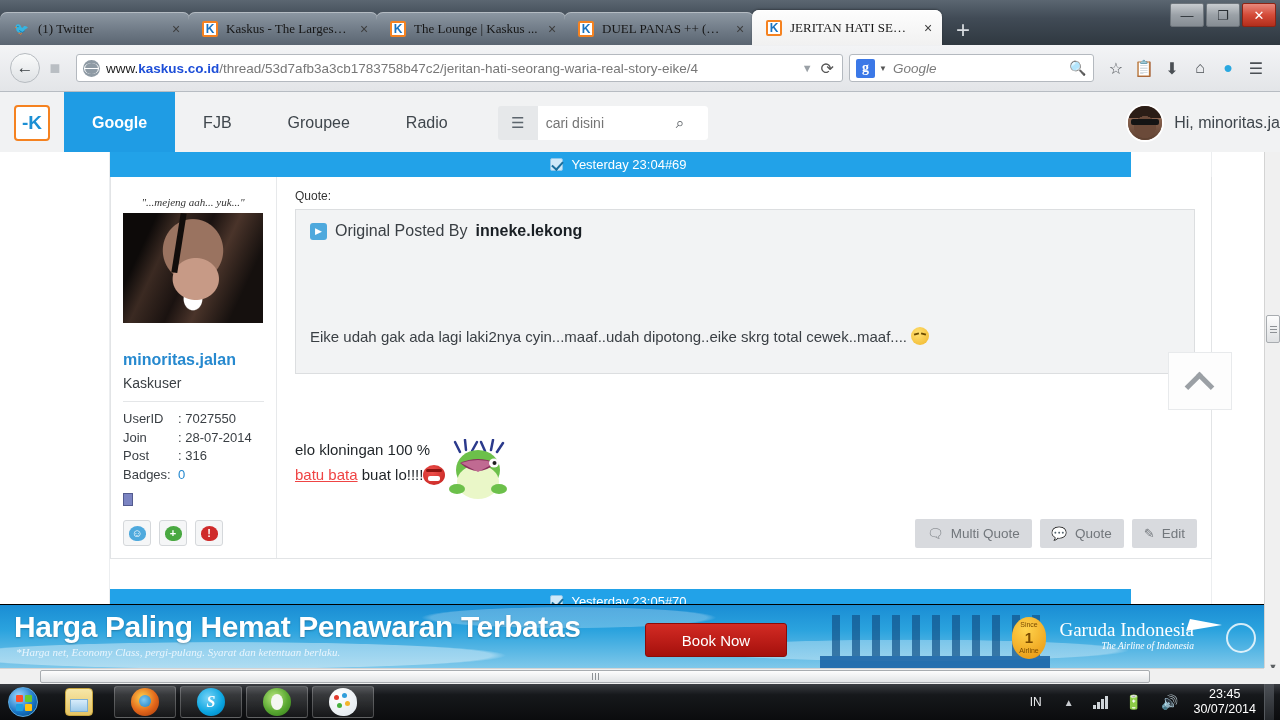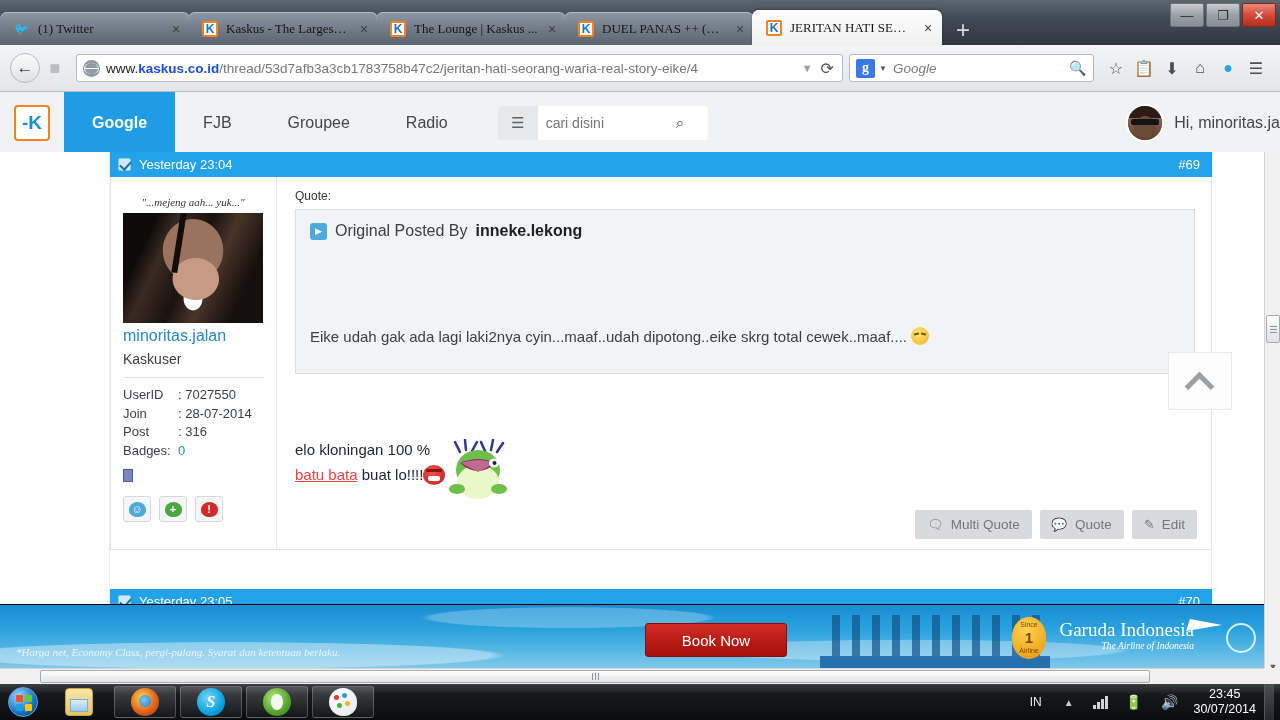--- a/index.html
+++ b/index.html
@@ -160,23 +160,23 @@
     radial-gradient(circle at 50% 62%, #6b4a39 0 40%, transparent 41%),
     linear-gradient(#2b1d16 0 34%, #8a6450 35%, #5d4030);}
   .avatar .glasses{position:absolute;top:13px;left:3px;right:3px;height:6px;background:#141414;border-radius:2px;}
   .user-name { margin-left: 10px; font-size: 16px; color: #3f464c; white-space: nowrap; }
 
   
   .content { position: absolute; top: 152px; left: 0; width: 1264px; height: 452px; background: #fff; overflow: hidden; }
   .page-bg { position:absolute; top:0; left:0; width:1264px; height:452px; background:#fff; }
 
   .postbar {
-    position: absolute; left: 110px; width: 1102px; height: 25px;
+    position: absolute; left: 110px; width: 1021px; height: 25px;
     background: #22a2e8; color: #fff; font-size: 13px;
-    display: flex; align-items: center; justify-content: space-between;
+    display: flex; align-items: center; justify-content: center;
     padding: 0 12px 0 8px;
   }
   .postbar .left { display: flex; align-items: center; gap: 8px; }
   .chk {
     width: 13px; height: 13px; background: #cfe9f9; border: 1px solid #8cc6ea;
     border-radius: 2px; position: relative;
   }
   .chk:after {
     content: ""; position: absolute; left: 3px; top: 0px;
     width: 5px; height: 9px; border: solid #1a6f9e; border-width: 0 2px 2px 0;
@@ -202,21 +202,21 @@
   }
   .profimg .photo {
     position: absolute; top: 22px; left: 0; right: 0; bottom: 0;
     background:
       radial-gradient(ellipse at 52% 60%, #c79a86 0 22%, transparent 23%),
       radial-gradient(ellipse at 50% 78%, #fff 0 9%, transparent 10%),
       radial-gradient(ellipse at 50% 34%, #9a7360 0 30%, transparent 31%),
       linear-gradient(115deg, #0d0a09 0 18%, #3b2a22 30%, #1a1210 48%, #4a342a 62%, #15100e 82%);
   }
   .profimg .hairstrand{position:absolute;top:22px;left:38%;width:6px;bottom:38%;background:#120d0b;transform:rotate(9deg);}
-  .uname { margin-top: 4px; color: #2689cf; font-size: 16px; font-weight: normal; }
+  .uname { margin-top: 28px; color: #2689cf; font-size: 16px; font-weight: bold; }
   .urank { margin-top: 6px; color: #3a3f44; font-size: 14px; }
   .sep { border-top: 1px solid #e4e6e8; margin: 10px 0 8px; }
   .ustat { font-size: 13px; color: #3a3f44; line-height: 18.5px; display: flex; align-items: flex-end; }
   .ustat .k { width: 55px; flex: 0 0 55px; }
   .ustat .v { }
   .ustat .v.link { color: #2689cf; }
   .medal { width: 10px; height: 13px; background: #7b84c2; border: 1px solid #535b8f; margin-top: 9px; }
   .iconrow { display: flex; gap: 8px; margin-top: 14px; }
   .ibtn {
     width: 28px; height: 26px; border: 1px solid #d5d8db; background: #f5f6f7;
@@ -641,20 +641,21 @@
   <div class="vscroll">
     <div class="vthumb">
         <i></i>
       </div>
     <div class="vdown">▼</div>
   </div>
 
   <div class="ad">
     <div class="clouds"></div>
     <div class="ad-sky"></div>
+    <div class="ad-title">Harga Paling Hemat Penawaran Terbatas</div>
     <div class="ad-sub">*Harga net, Economy Class, pergi-pulang. Syarat dan ketentuan berlaku.</div>
     <div class="ad-cta">Book Now</div>
     <div class="ad-badge">
       <span>Since</span>
       <b>1</b>
       <span>Airline</span>
     </div>
     <div class="ad-brand">
       <div class="b1">Garuda Indonesia</div>
       <div class="b2">The Airline of Indonesia</div>

